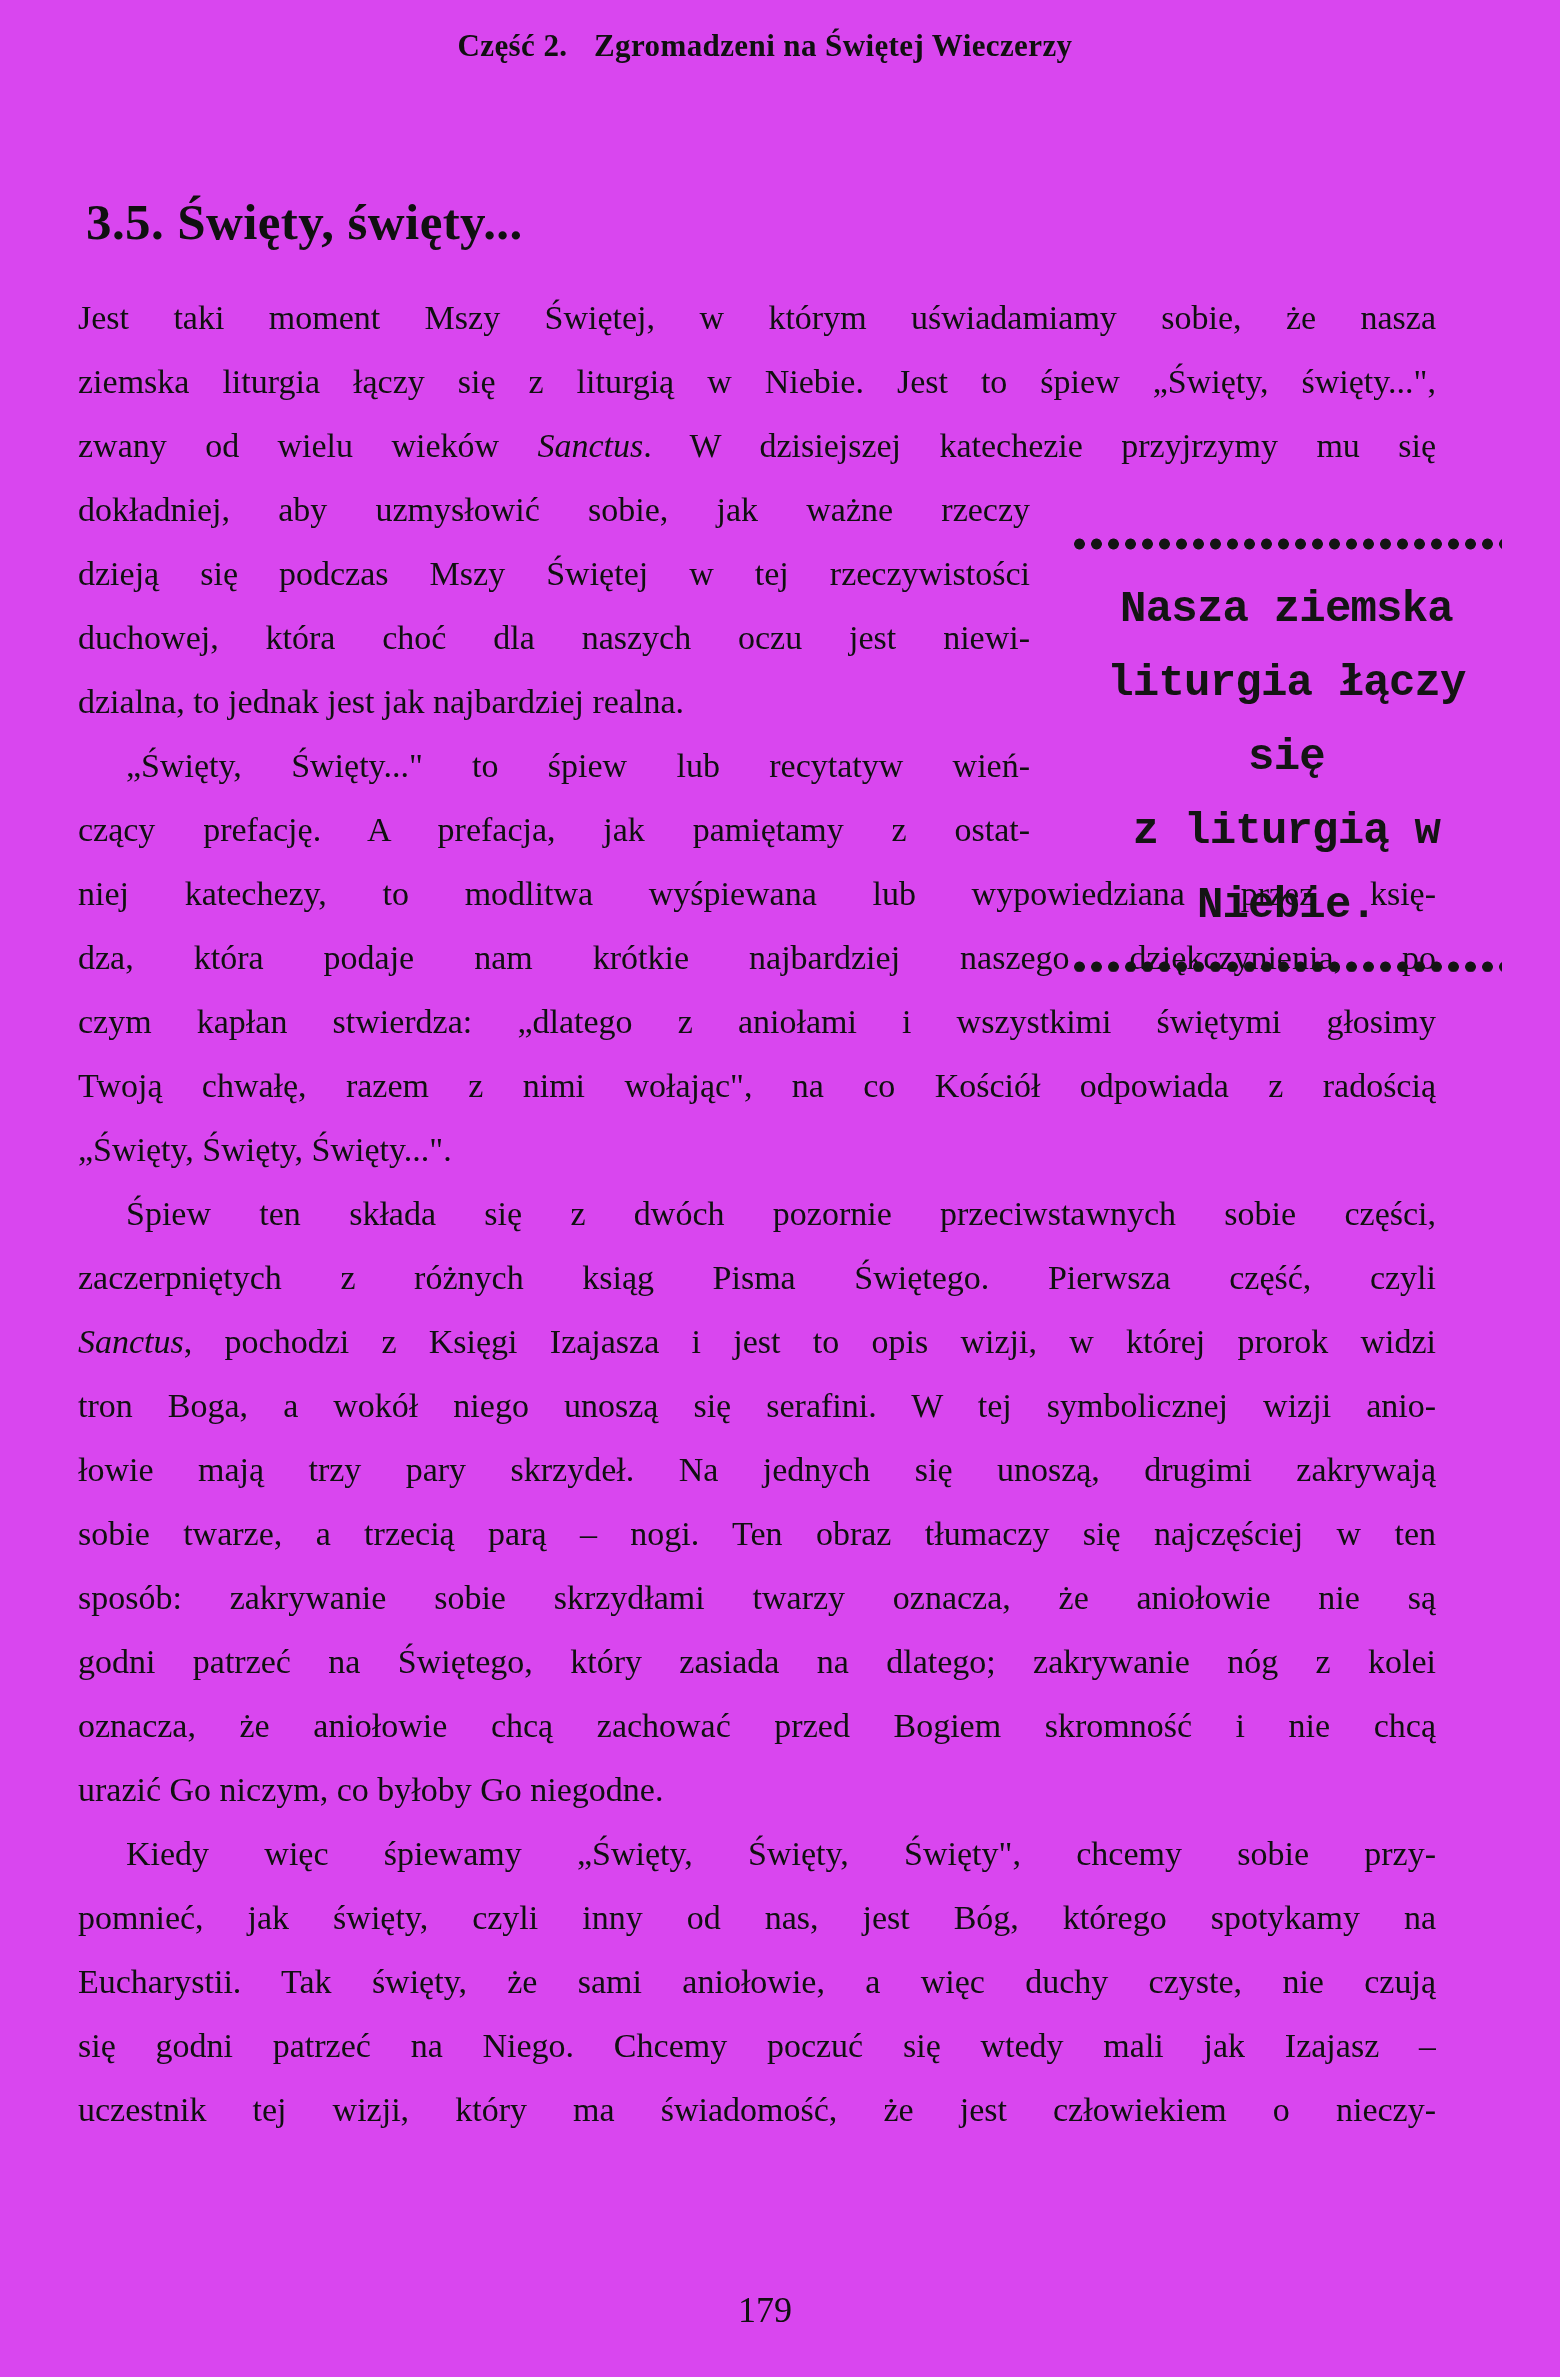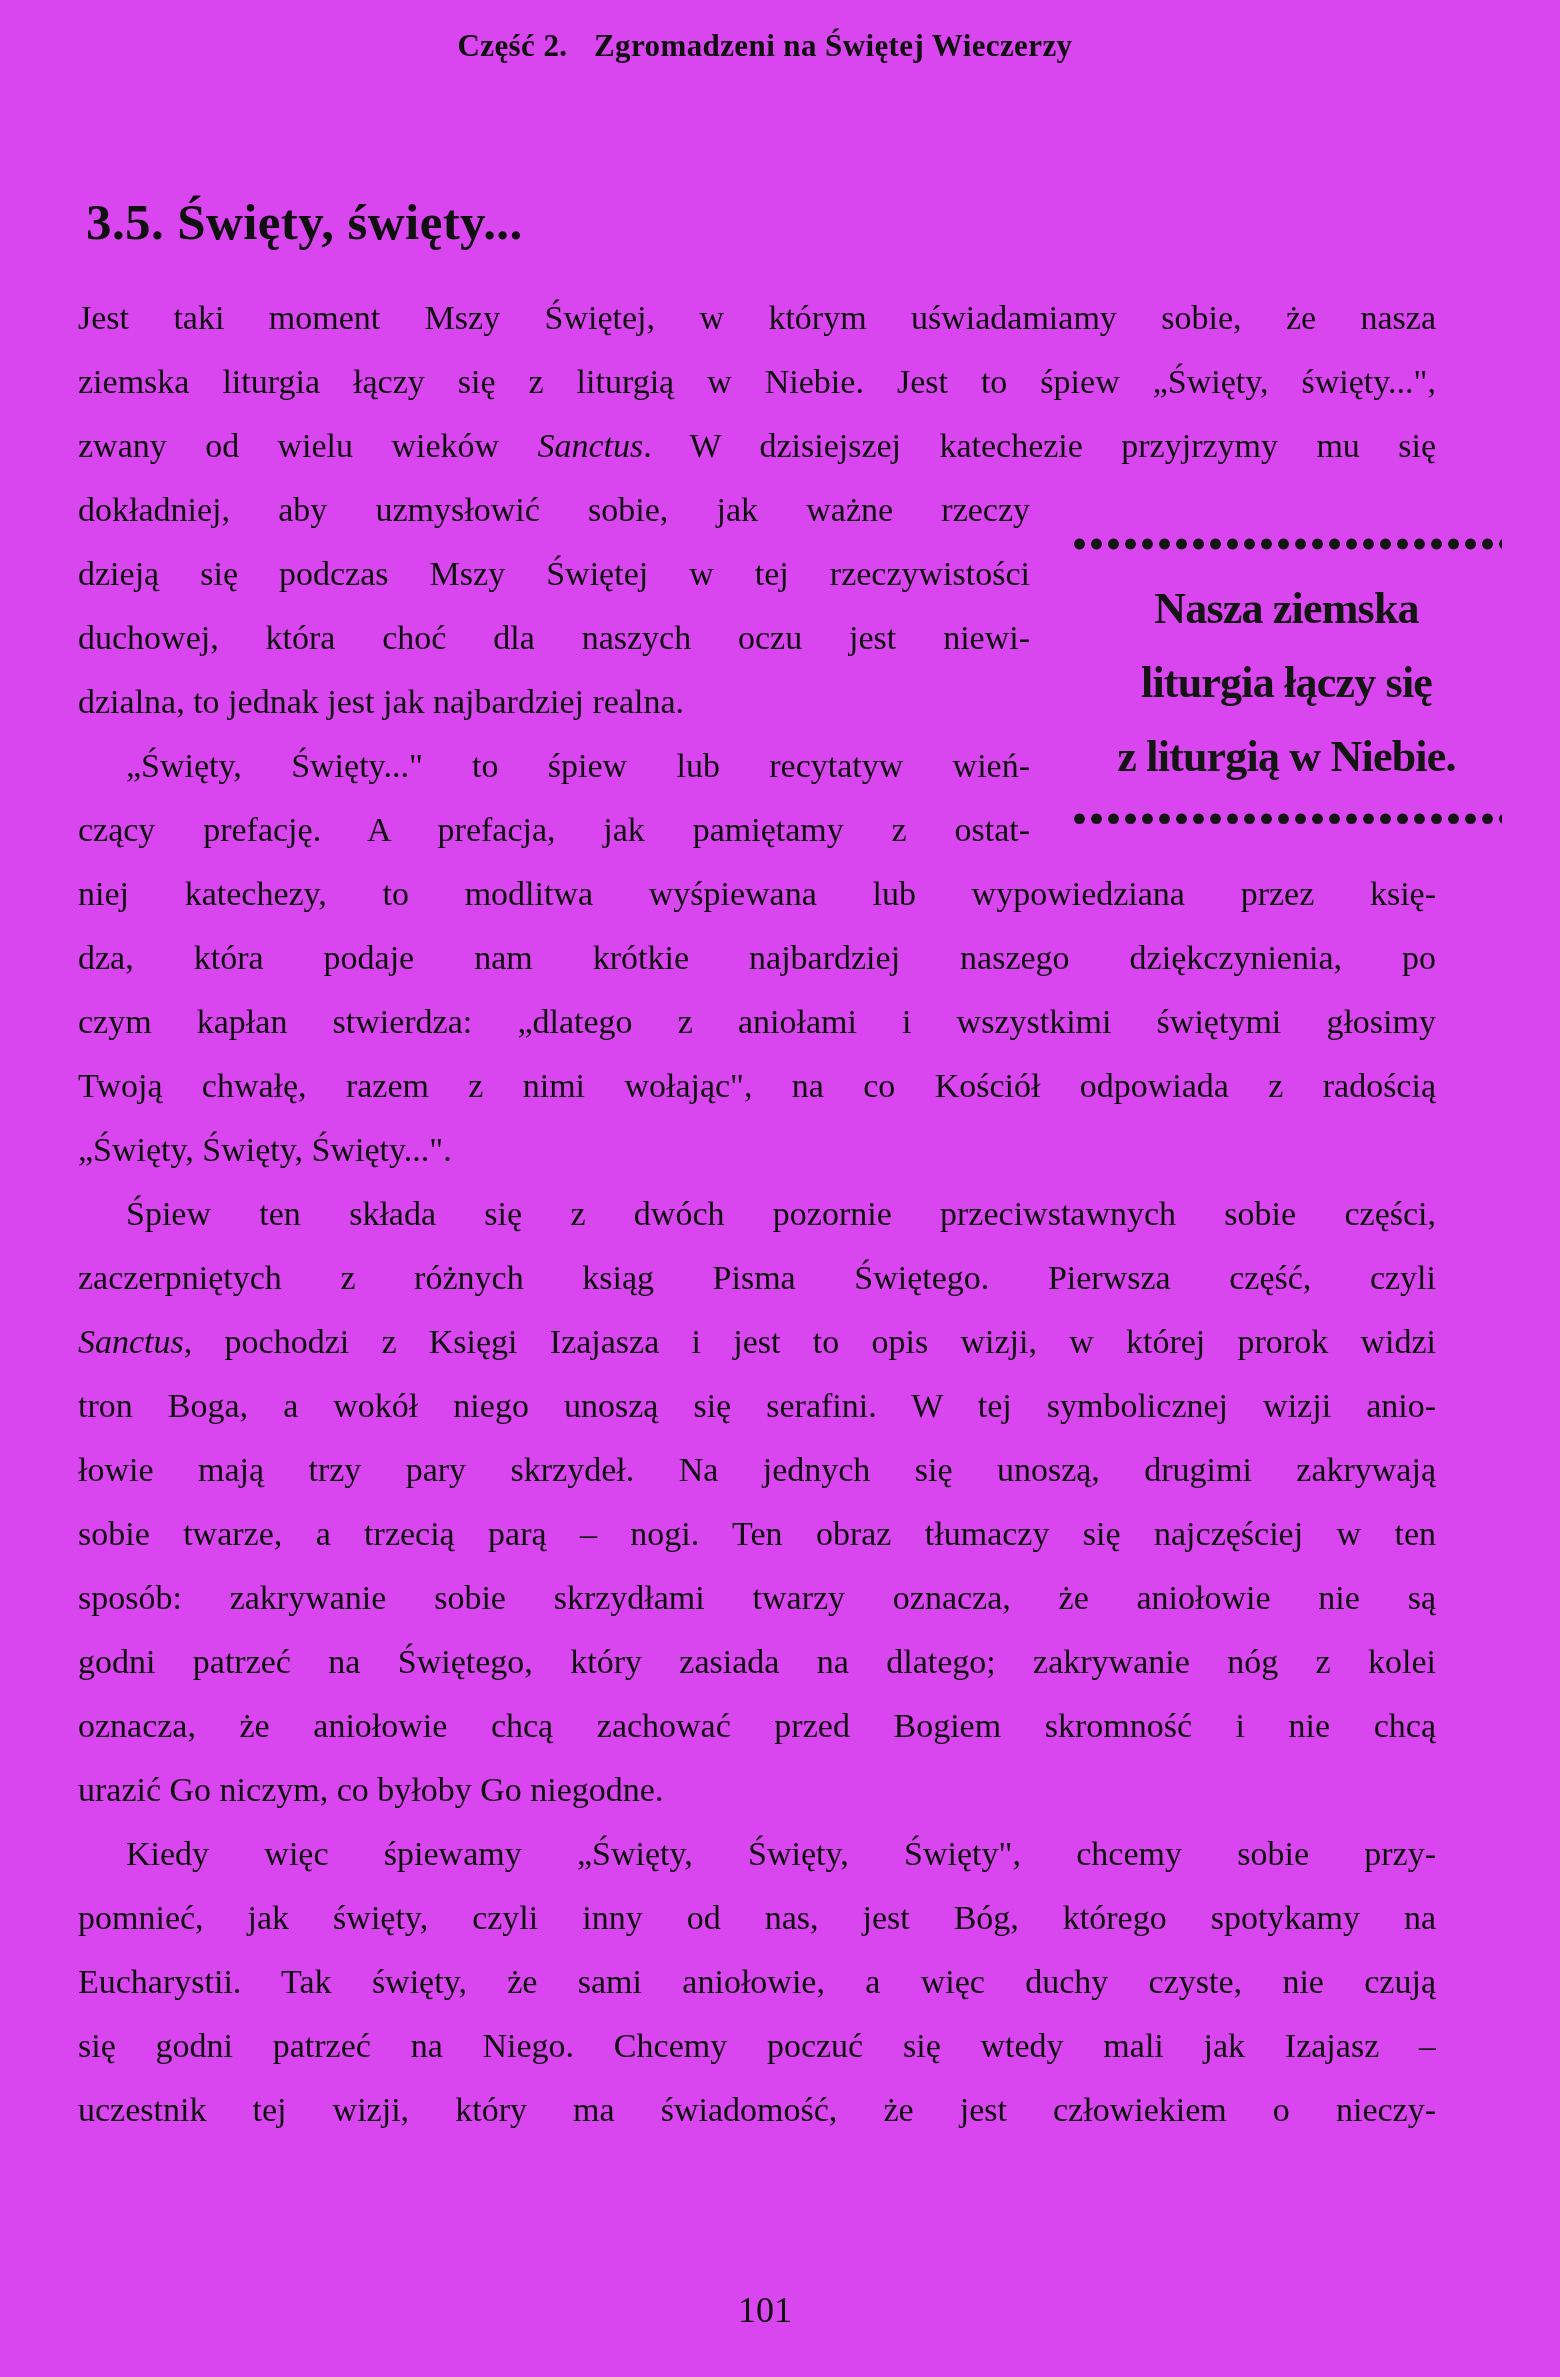--- a/index.html
+++ b/index.html
@@ -53,21 +53,21 @@
   }
   .dotted-rule{
     height:11.7px;
     background-image:radial-gradient(circle, #141414 5px, rgba(0,0,0,0) 5.7px);
     background-size:17px 11.7px;
     background-repeat:repeat-x;
     background-position:left center;
   }
   .quote-text{
     margin:22px 0 19px 0;
-    font-family:Liberation Serif, serif;
+    font-family:Liberation Mono, monospace;
     font-weight:bold;
     font-size:44px;
     line-height:74px;
     letter-spacing:-0.8px;
     color:#141414;
   }
   .page-number{
     position:absolute;
     top:2292px; left:86px; width:1358px;
     text-align:center;
@@ -123,16 +123,16 @@
   <div class="pull-quote">
     <div class="dotted-rule"></div>
     <div class="quote-text">
       <div>Nasza ziemska</div>
       <div>liturgia łączy się</div>
       <div>z liturgią w Niebie.</div>
     </div>
     <div class="dotted-rule"></div>
   </div>
 
-  <div class="page-number">101</div>
+  <div class="page-number">179</div>
 
 </div>
 
 
 </body></html>

